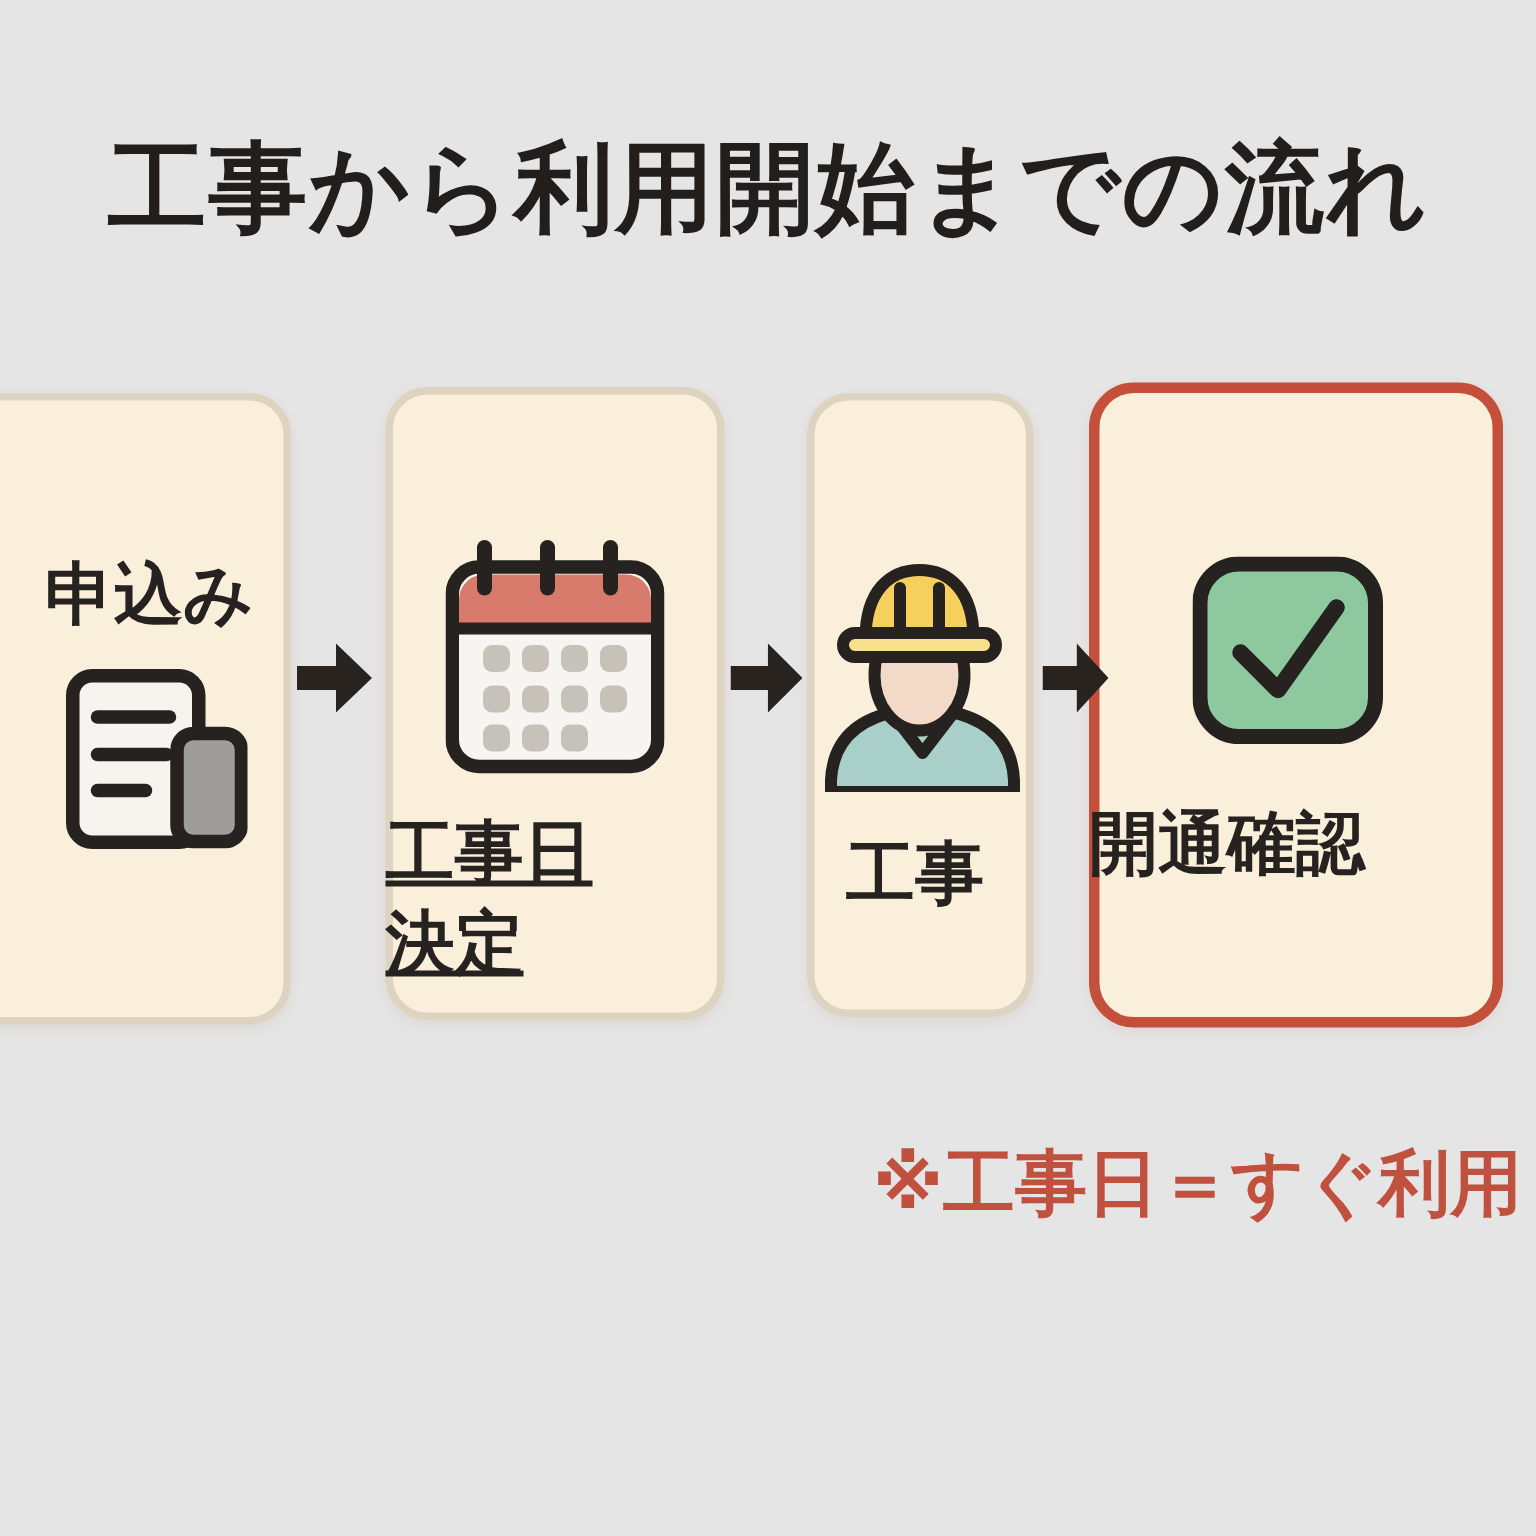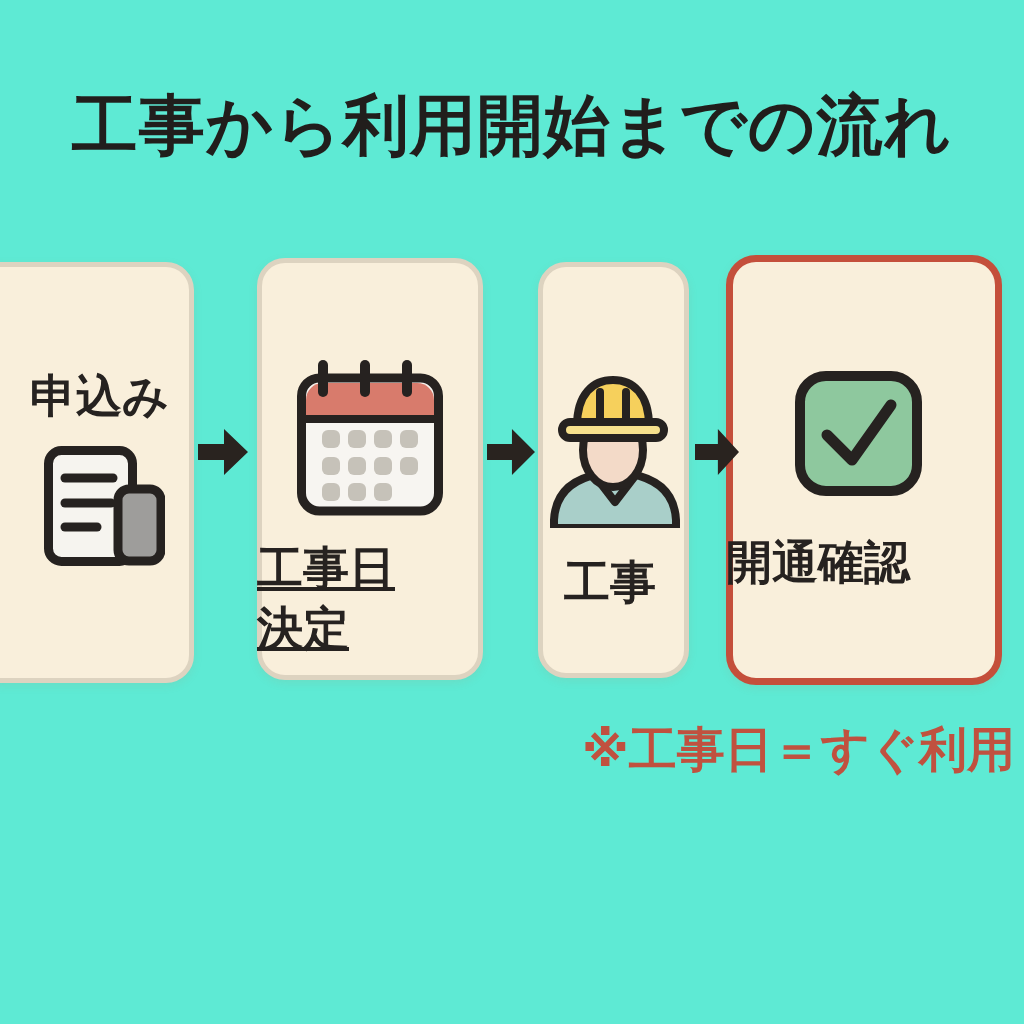--- a/index.html
+++ b/index.html
@@ -1,19 +1,19 @@
 <!DOCTYPE html>
 <html><head>
 <meta charset="utf-8">
 <style>
   html,body{margin:0;padding:0;}
   .canvas{
     position:relative;
     width:1024px;height:1024px;
-    background:#5eead4;
+    background:#e5e5e5;
     overflow:hidden;
     font-family:"DejaVu Sans","Liberation Sans",sans-serif;
   }
   .title{
     position:absolute;top:90px;left:0;width:1024px;
     text-align:center;
     font-size:66px;font-weight:900;
     color:#211e1c;letter-spacing:1px;
     line-height:1.1;
   }
@@ -39,21 +39,21 @@
   }
   .icon{position:absolute;}
   .arrow{position:absolute;z-index:5;}
   .note{
     position:absolute;left:556px;top:718px;
     font-size:48px;font-weight:900;
     color:#c0513f;
     line-height:63px;
     white-space:nowrap;
   }
-  .note .l1{margin-left:26px;}
+  .note .l1{margin-left:26px;margin-top:40px;}
 </style>
 </head>
 <body>
 
 <div class="canvas">
 
   <div class="title">工事から利用開始までの流れ</div>
 
   <div>
     <div class="card" style="left:-26px;top:262px;width:220px;height:421px;"></div>

